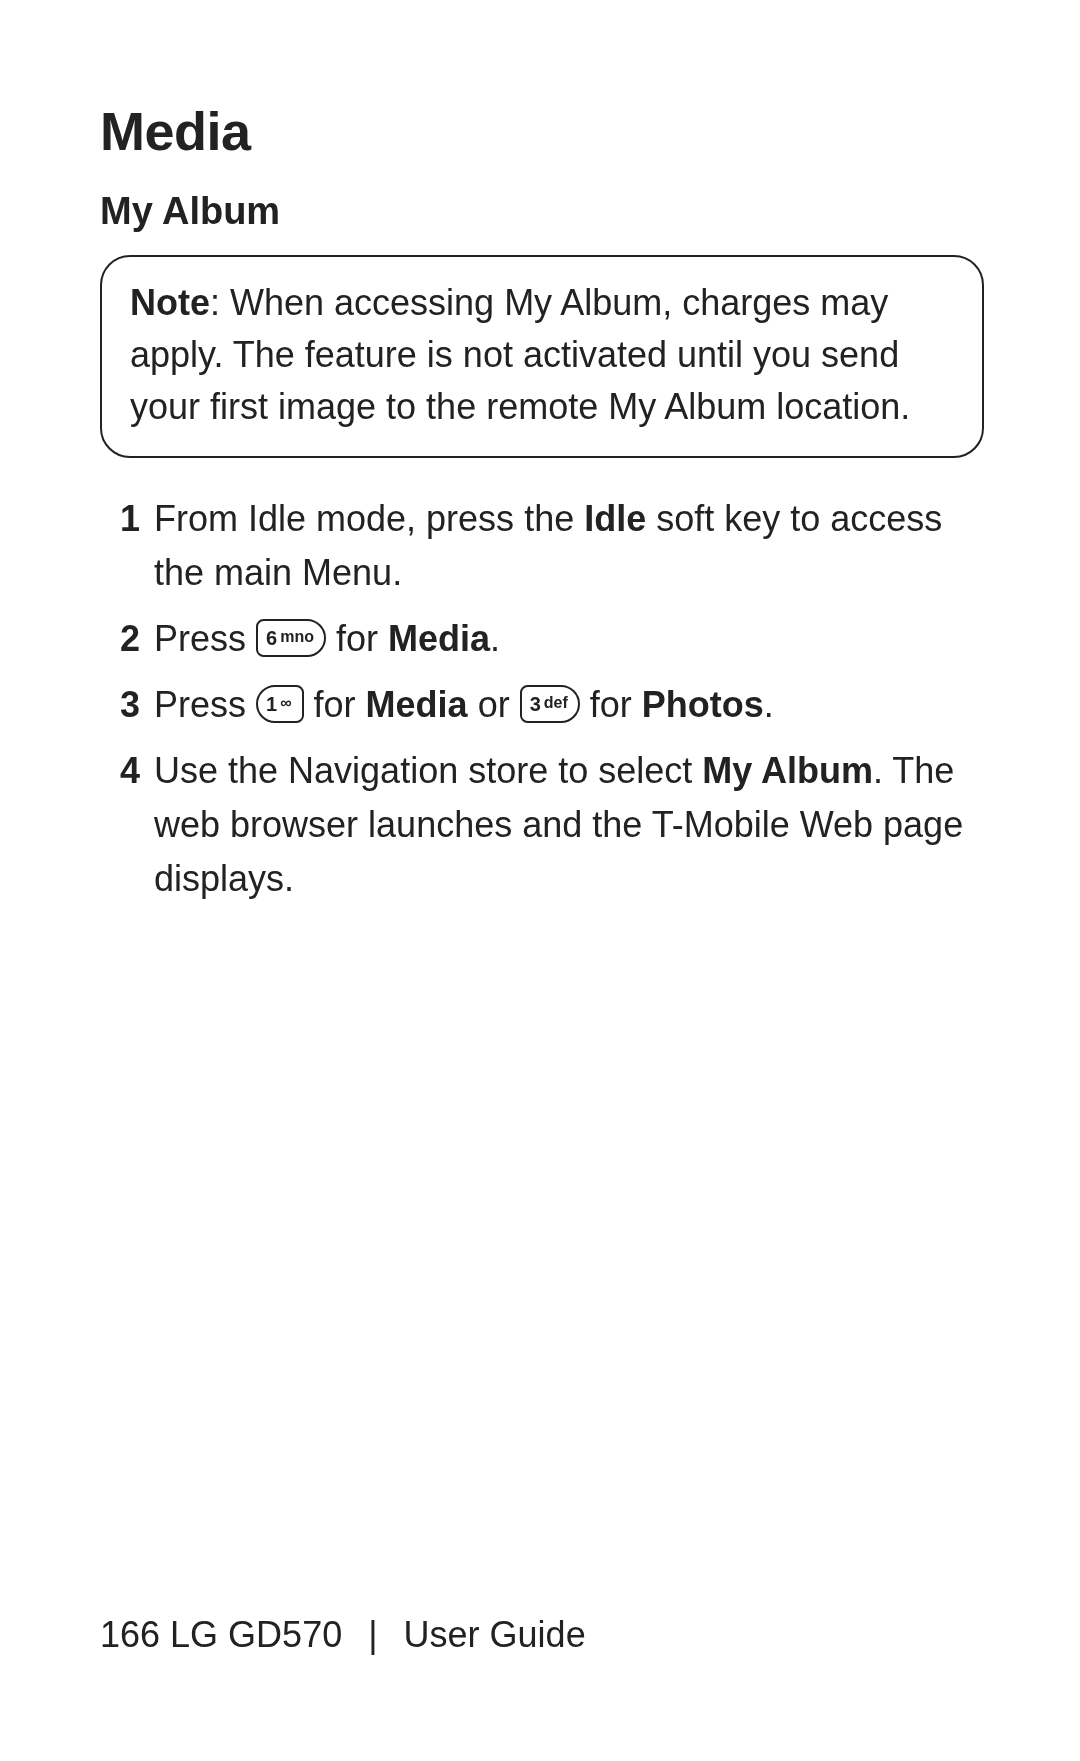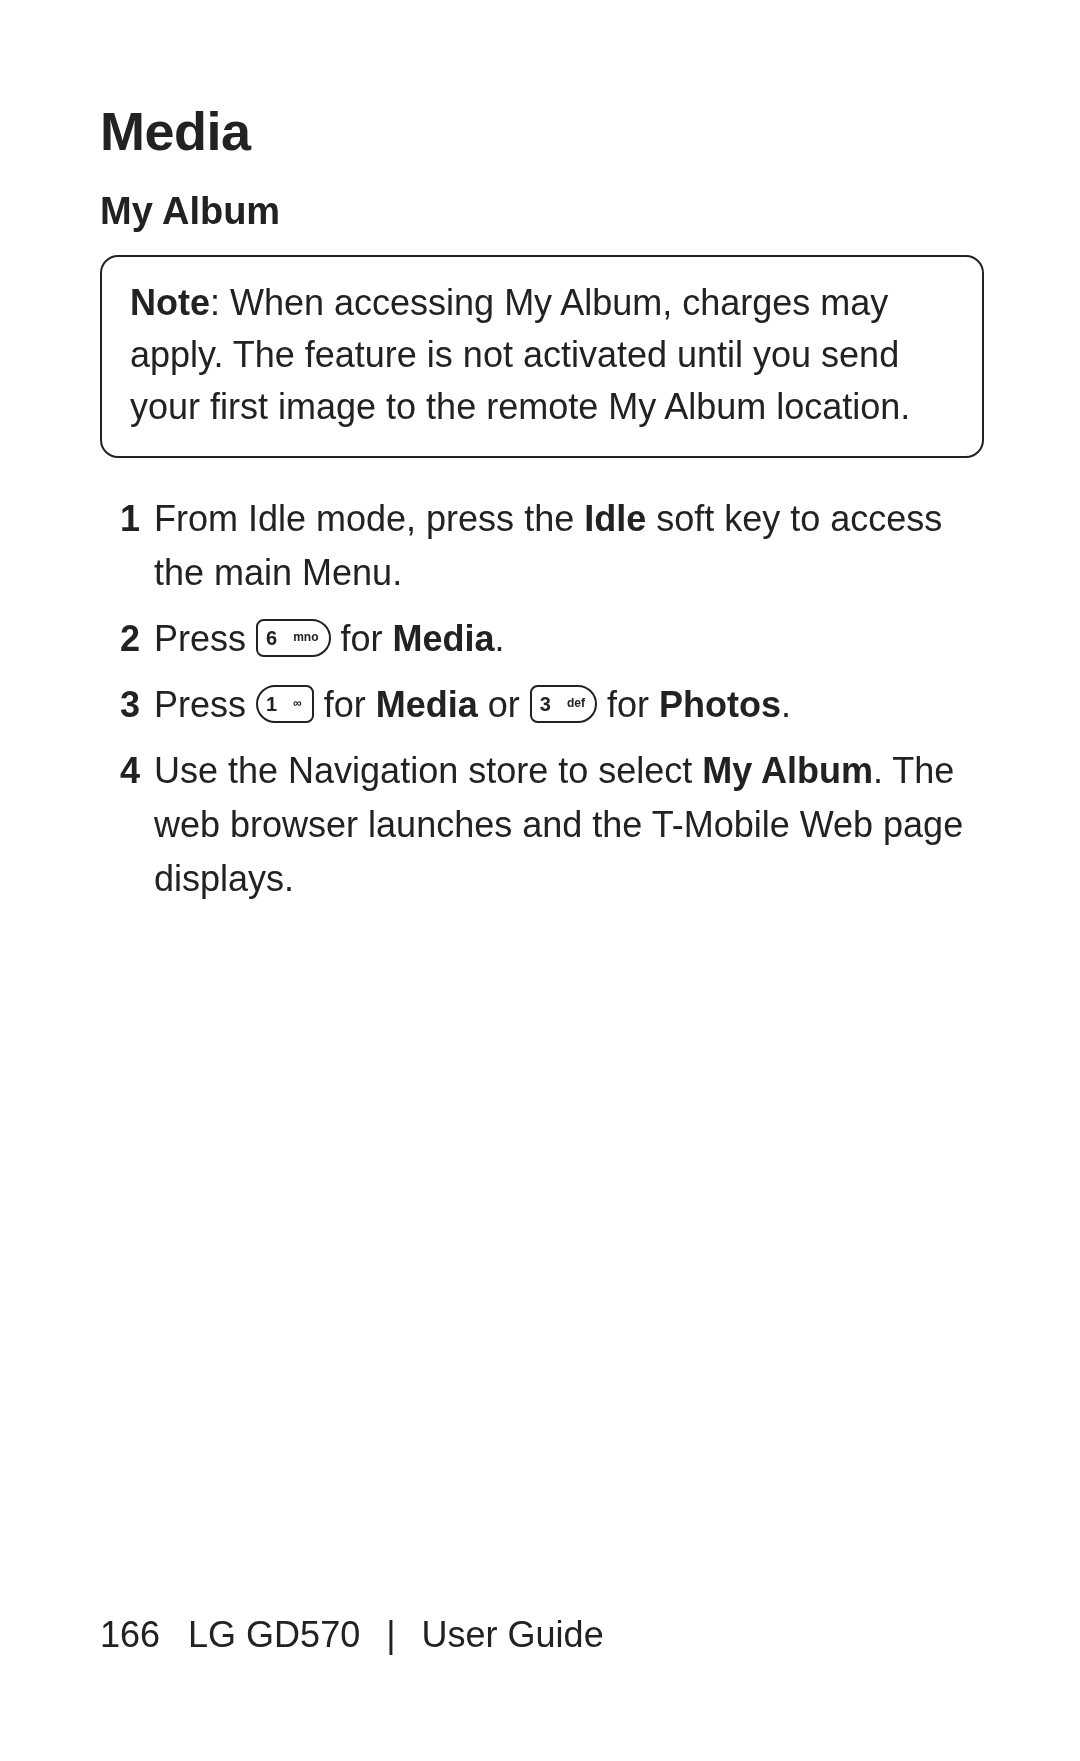--- a/index.html
+++ b/index.html
@@ -24,21 +24,21 @@
     margin-bottom: 14px;
   }
   .intro p {
     font-size: 36px;
     line-height: 1.45;
     font-weight: 400;
     margin-bottom: 6px;
   }
   .notebox {
     border: 2px solid #222;
-    border-radius: 18px;
+    border-radius: 30px;
     padding: 20px 28px 22px 28px;
     margin: 22px 6px 34px 0;
     font-size: 36px;
     line-height: 1.45;
   }
   .notebox b { font-weight: 700; }
   ol.steps {
     list-style: none;
     counter-reset: step;
     padding-left: 0;
@@ -77,33 +77,33 @@
   }
   .key-left {
     
     border-radius: 8px 20px 20px 8px;
   }
   .key-right {
     
     border-radius: 20px 8px 8px 20px;
   }
   .key .sub {
-    font-size: 12px;
-    margin-left: 16px;
+    font-size: 16px;
+    margin-left: 3px;
     position: relative;
     top: -1px;
   }
   .footer {
     position: absolute;
     left: 100px;
     bottom: 105px;
     font-size: 36px;
     font-weight: 400;
   }
-  .footer .pnum { margin-right: 18px; }
+  .footer .pnum { }
   .footer .sep { margin: 0 16px; }
 </style>
 </head>
 <body>
 
 <div class="page">
 
   <h1 class="title">Media</h1>
 
   <h2 class="subtitle">My Album</h2>

